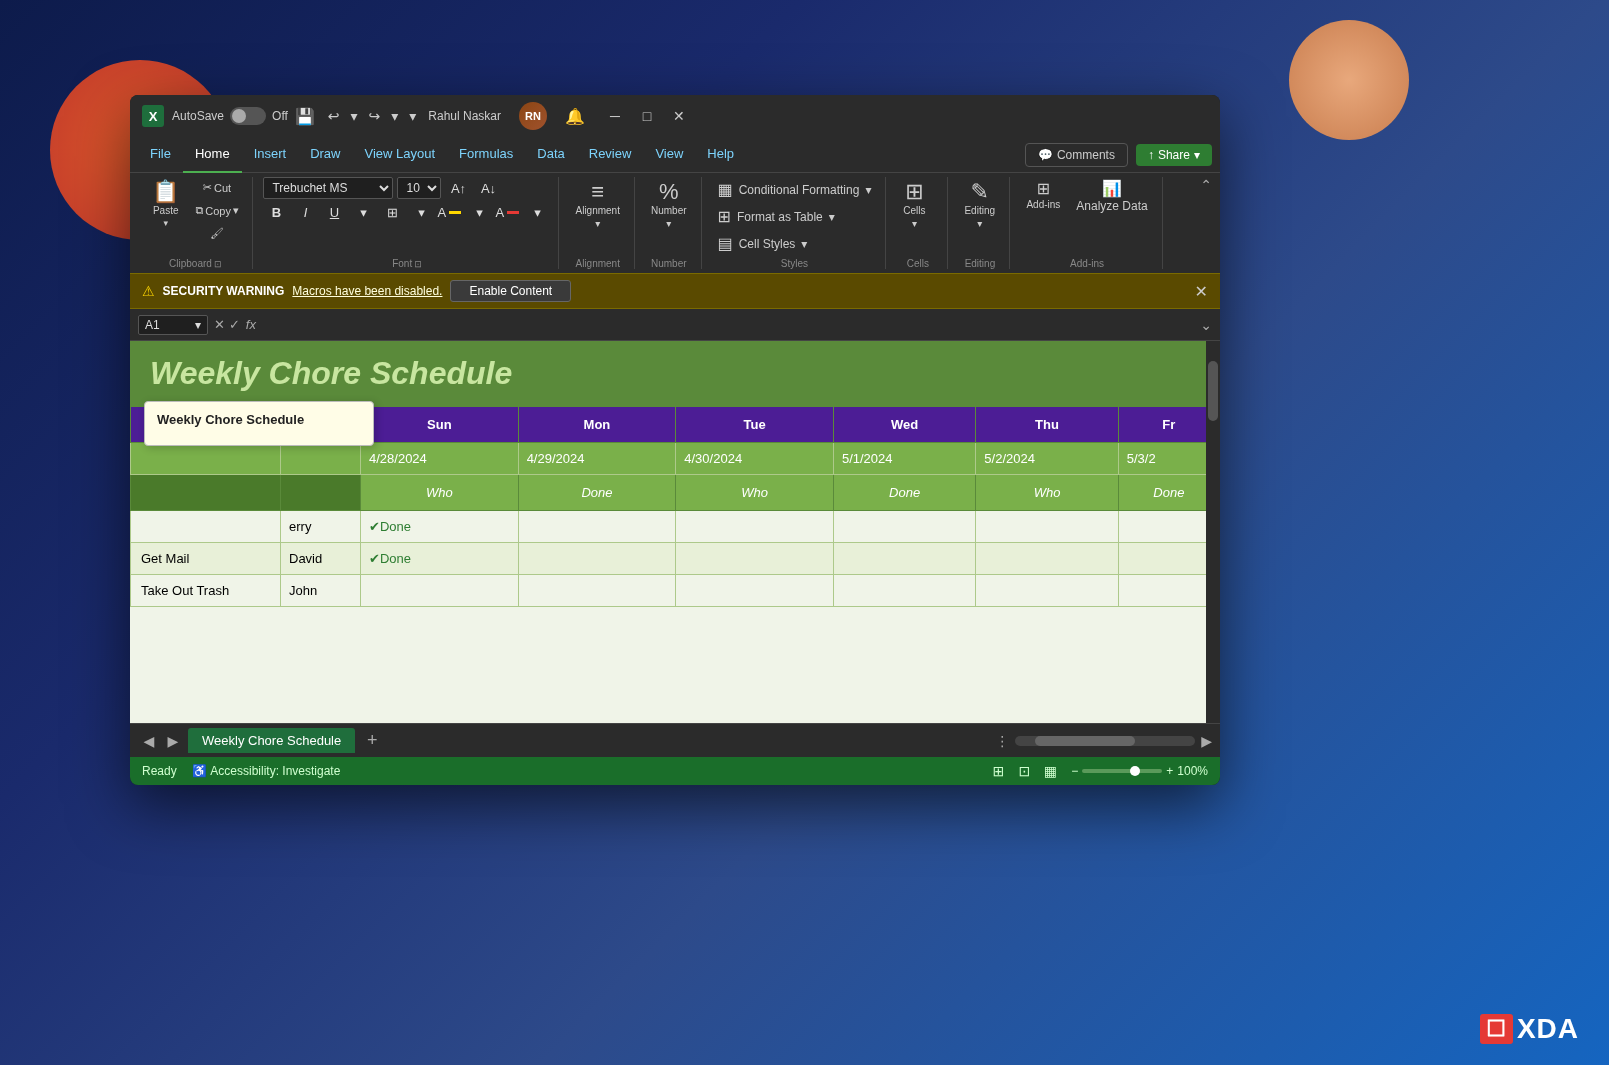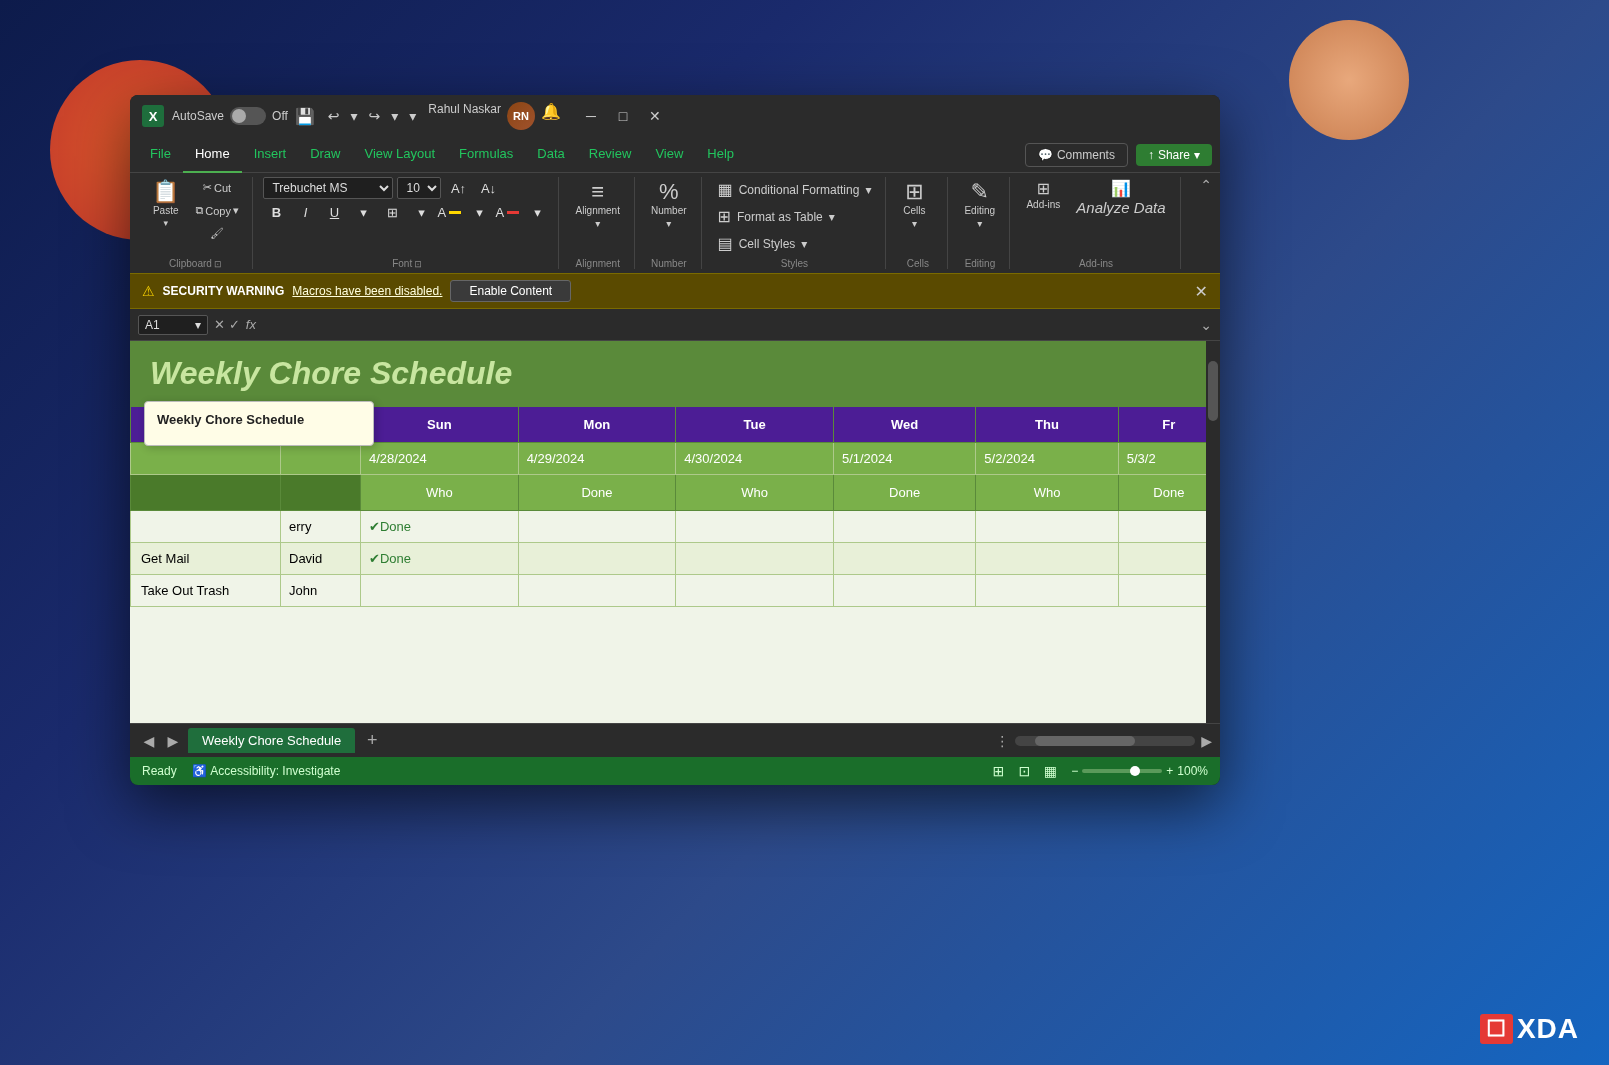--- a/index.html
+++ b/index.html
@@ -87,21 +87,21 @@
       border-radius: 50%;
       top: 2px; left: 2px;
     }
     .title-bar-filename {
       flex: 1;
       text-align: center;
       color: #bbb;
       font-size: 13px;
     }
     .title-bar-user {
-      display: flex; align-items: flex-start; gap: 6px;
+      display: flex; align-items: center; gap: 18px;
       color: #ccc; font-size: 12px;
     }
     .avatar {
       width: 28px; height: 28px;
       border-radius: 50%;
       background: linear-gradient(135deg, #8b4513, #a0522d);
       display: flex; align-items: center; justify-content: center;
       color: white; font-size: 11px; font-weight: bold;
     }
     .title-bar-controls {
@@ -123,21 +123,21 @@
       display: flex;
       align-items: center;
       padding: 0 8px;
       border-bottom: 1px solid #444;
       height: 36px;
     }
     .ribbon-tab {
       padding: 0 12px;
       height: 36px;
       display: flex; align-items: center;
-      color: #22c55e; font-size: 13px;
+      color: #7dd3fc; font-size: 13px;
       cursor: pointer;
       border-bottom: 2px solid transparent;
     }
     .ribbon-tab.active {
       color: #fff;
       border-bottom: 2px solid #4caf50;
     }
     .ribbon-tab-spacer { flex: 1; }
     .ribbon-actions {
       display: flex; align-items: center; gap: 8px;
@@ -719,21 +719,21 @@
       </div>
 
       <div class="ribbon-group">
         <div class="ribbon-group-content">
           <div class="ribbon-btn">
             <span class="icon-sm">⊞</span>
             <span>Add-ins</span>
           </div>
           <div class="ribbon-btn">
             <span class="icon-sm">📊</span>
-            <span style="text-align:left;font-size:15px;font-style:italic;">Analyze
+            <span style="text-align:left;font-size:12px;">Analyze
 Data</span>
           </div>
         </div>
         <div class="ribbon-group-label">Add-ins</div>
       </div>
 
       <div class="ribbon-expand">⌃</div>
     </div>
   </div>
 
@@ -785,21 +785,21 @@
           <tr class="date-row">
             <td></td>
             <td></td>
             <td>4/28/2024</td>
             <td>4/29/2024</td>
             <td>4/30/2024</td>
             <td>5/1/2024</td>
             <td>5/2/2024</td>
             <td>5/3/2</td>
           </tr>
-          <tr style="background:#84cc16;">
+          <tr style="background:#84cc16;font-style:italic;">
             <th class="col-chore" style="background:#4a7a2a;"></th>
             <th style="background:#4a7a2a;"></th>
             <th style="background:#7ab04a;color:#fff;font-weight:normal;">Who</th>
             <th style="background:#7ab04a;color:#fff;font-weight:normal;">Done</th>
             <th style="background:#7ab04a;color:#fff;font-weight:normal;">Who</th>
             <th style="background:#7ab04a;color:#fff;font-weight:normal;">Done</th>
             <th style="background:#7ab04a;color:#fff;font-weight:normal;">Who</th>
             <th style="background:#7ab04a;color:#fff;font-weight:normal;">Done</th>
           </tr>
         </thead>

